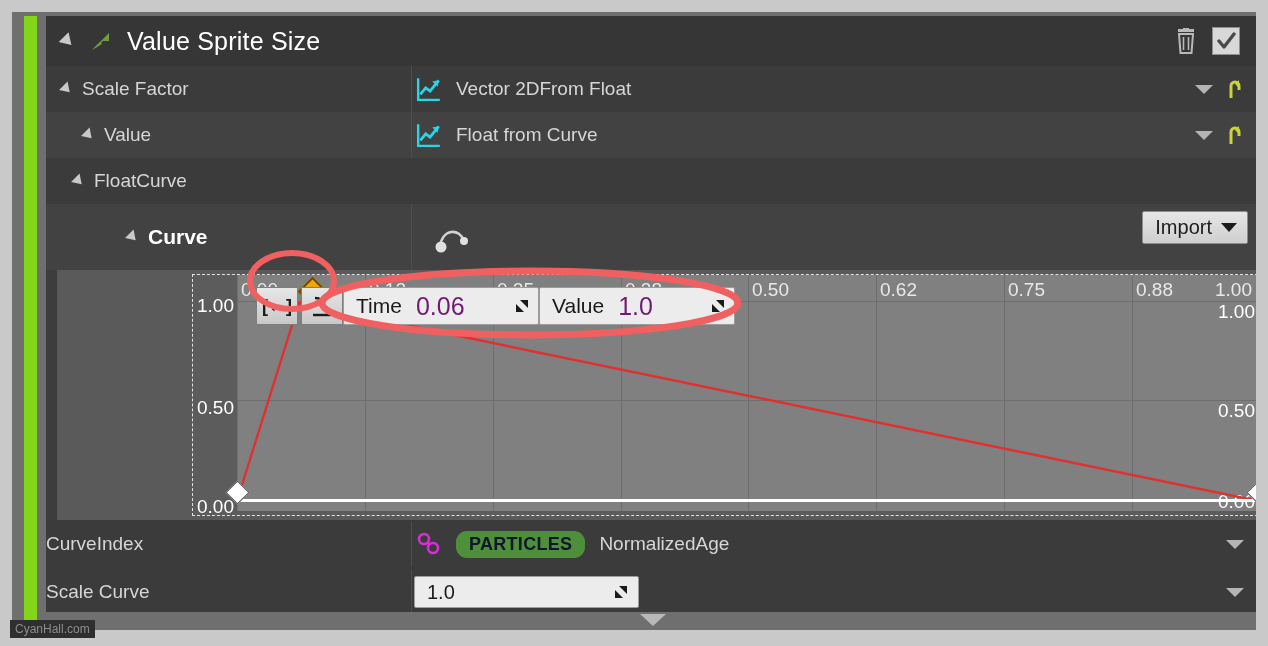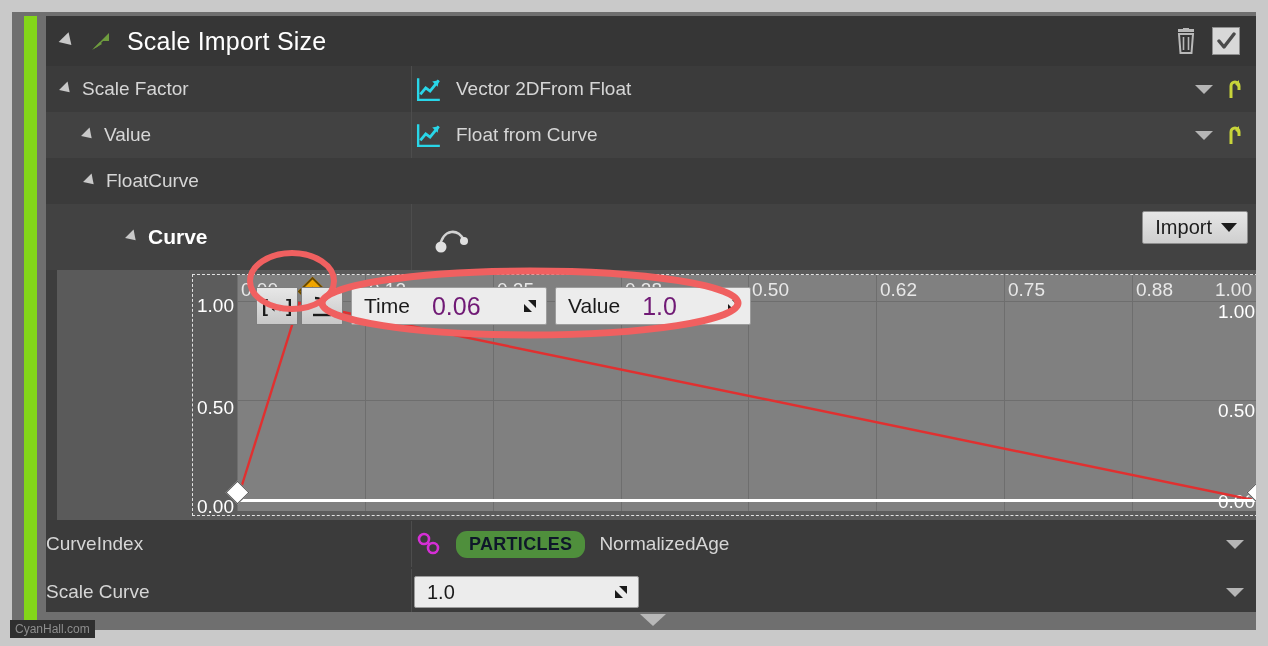--- a/index.html
+++ b/index.html
@@ -183,27 +183,25 @@
   }
   .kfe-btn {
     width: 42px;
     background: linear-gradient(#e7e7e7,#c8c8c8);
     border: 1px solid #7e7e7e;
     display: flex; align-items: center; justify-content: center;
     color: #1a1a1a; font-size: 18px; font-weight: bold;
   }
   .kfe-btn + .kfe-btn { margin-left: 3px; }
   .kfe-field {
-    margin-left: 8px;
     background: #ececec;
     border: 1px solid #9c9c9c; border-radius: 2px;
     display: flex; align-items: center;
     padding: 0 6px 0 12px;
     min-width: 196px;
-    gap: 8px;
   }
   .kfe-field .k { color: #1a1a1a; font-size: 21px; }
   .kfe-field .v { color: #701a75; font-size: 25px; margin-left: 14px; }
   .spin {
     margin-left: auto;
     width: 20px; height: 20px; flex: none;
   }
 
   
   .brow {
@@ -264,21 +262,21 @@
   <div class="green-bar"></div>
 
   <div class="panel">
 
     <div class="hdr">
       <div class="tri"></div>
       <svg class="leaf-icon" viewBox="0 0 24 24">
         <path d="M4 20 L20 4 L20 12 L14 12 L18 8 L8 18 Z" fill="#6e9c3e"></path>
         <path d="M3 21 L11 13 L13 15 Z" fill="#6e9c3e"></path>
       </svg>
-      <div class="hdr-title">Scale Import Size</div>
+      <div class="hdr-title">Value Sprite Size</div>
       <div class="hdr-right">
         <svg class="trash" viewBox="0 0 24 26">
           <rect x="4" y="1" width="16" height="3" fill="#b9b9b9"></rect>
           <rect x="9" y="0" width="6" height="2" fill="#b9b9b9"></rect>
           <path d="M5 6 L19 6 L17.5 25 L6.5 25 Z" fill="none" stroke="#b9b9b9" stroke-width="2"></path>
           <line x1="9.5" y1="9" x2="9.5" y2="22" stroke="#b9b9b9" stroke-width="1.6"></line>
           <line x1="14.5" y1="9" x2="14.5" y2="22" stroke="#b9b9b9" stroke-width="1.6"></line>
         </svg>
         <div class="chk">
           <svg width="20" height="20" viewBox="0 0 20 20">
@@ -326,21 +324,21 @@
           <div class="dchev"></div>
           <svg class="reset" viewBox="0 0 17 19">
             <path d="M4 18 L4 6 A4 4 0 0 1 12 6 L12 10" fill="none" stroke="#c8d43a" stroke-width="3"></path>
             <path d="M8 4 L12 0 L12 8 Z" fill="#c8d43a"></path>
           </svg>
         </div>
       </div>
     </div>
 
     <div class="prow dark" style="top:142px">
-      <div class="pname" style="padding-left:40px">
+      <div class="pname" style="padding-left:28px">
         <div class="tri"></div>
         <span class="lbl">FloatCurve</span>
       </div>
     </div>
 
     <div class="prow dark2" style="top:188px;height:66px">
       <div class="pname bold" style="padding-left:82px;height:66px">
         <div class="tri"></div>
         <span class="lbl">Curve</span>
       </div>

